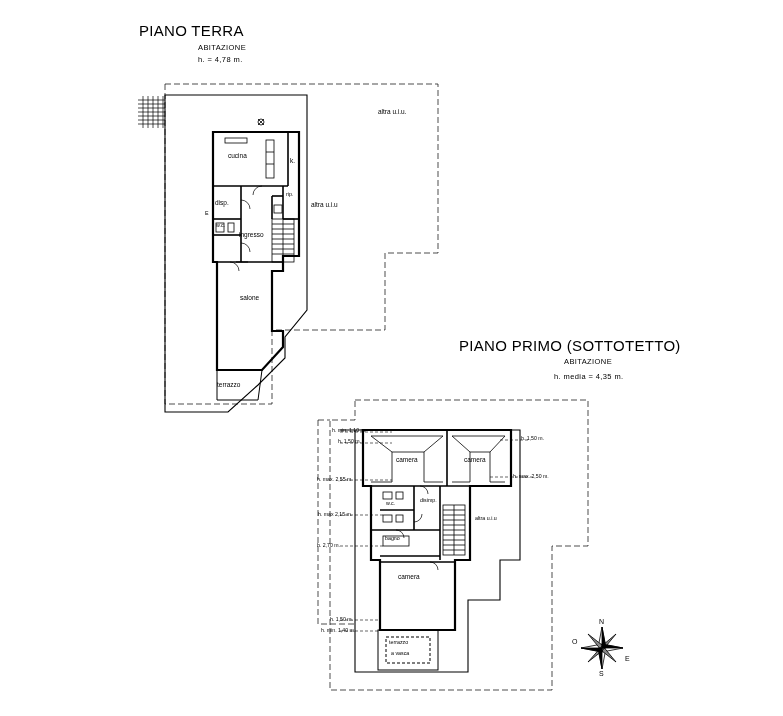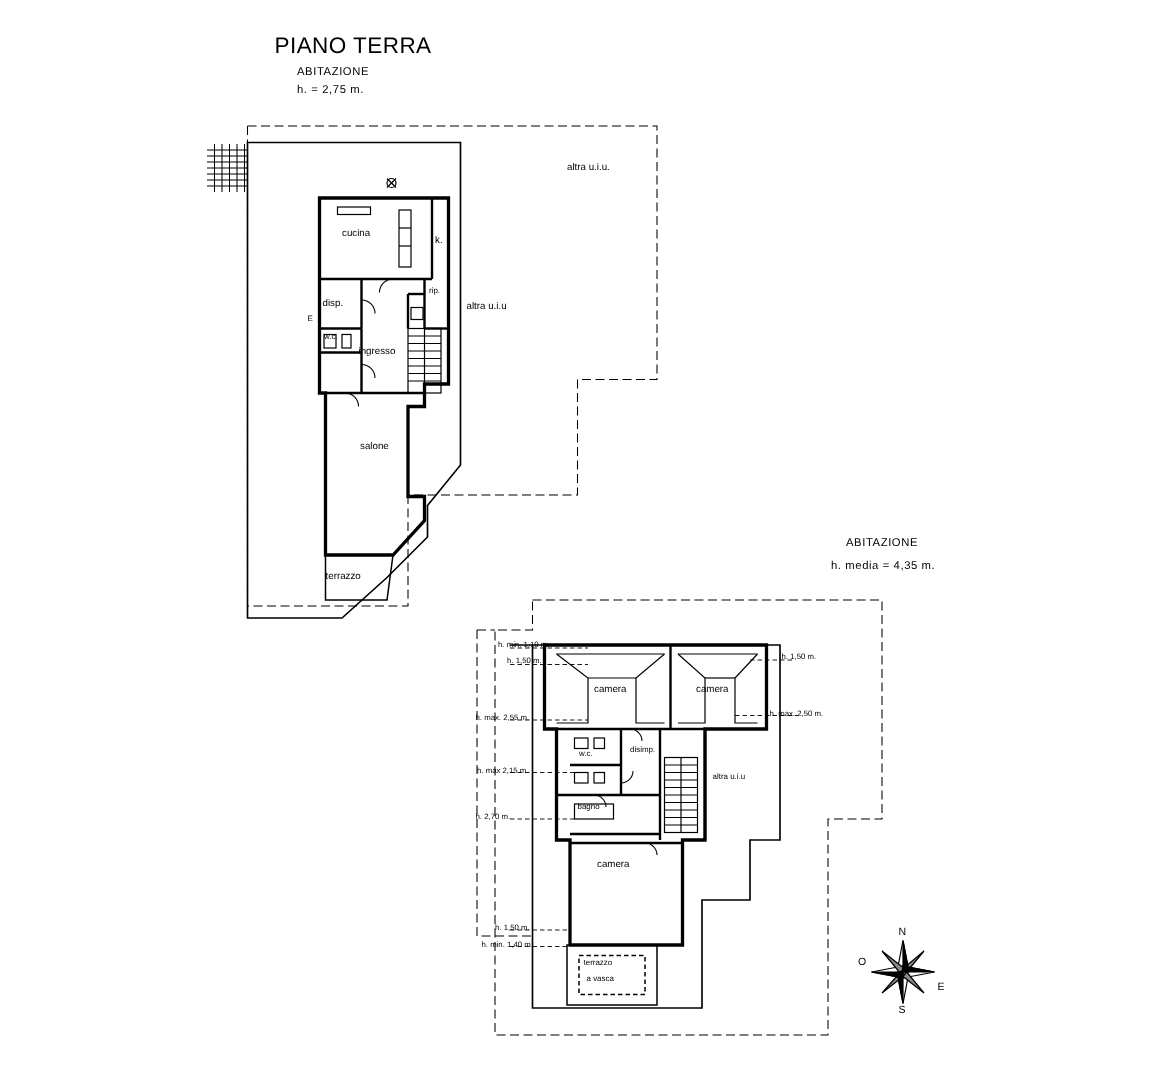--- a/index.html
+++ b/index.html
@@ -260,37 +260,38 @@
         <path d="M616,634 L603,645 L588,662 L602,651 Z" fill="#888888"></path>
         <path d="M602,627 L606,648 L602,648 Z" fill="#000000"></path>
         <path d="M602,669 L598,648 L602,648 Z" fill="#000000"></path>
         <path d="M581,648 L602,652 L602,648 Z" fill="#000000"></path>
         <path d="M623,648 L602,644 L602,648 Z" fill="#000000"></path>
       </g>
 
     </g>
   </svg>
 
-  <div class="ttl" style="left:139px; top:22px;margin-left:44px;">PIANO TERRA</div>
+  <div class="ttl" style="left:139px; top:22px;">PIANO TERRA</div>
   <div class="sub" style="left:162px; top:43px;">ABITAZIONE</div>
-  <div class="sub" style="left:162px; top:55px;">h. = 2,75 m.</div>
+  <div class="sub" style="left:162px; top:55px;">h. = 4,78 m.</div>
 
   <div class="lbl" style="left:228px; top:152px;">cucina</div>
   <div class="lbl" style="left:290px; top:157px;">k.</div>
   <div class="lbl" style="left:215px; top:199px;">disp.</div>
   <div class="lbl-sm" style="left:286px; top:191px;">rip.</div>
   <div class="lbl-sm" style="left:216px; top:222px;">w.c.</div>
   <div class="lbl" style="left:239px; top:231px;">ingresso</div>
   <div class="lbl" style="left:240px; top:294px;">salone</div>
   <div class="lbl" style="left:217px; top:381px;">terrazzo</div>
 
   <div class="lbl" style="left:378px; top:108px;">altra u.i.u.</div>
   <div class="lbl" style="left:311px; top:201px;">altra u.i.u</div>
   <div class="lbl-sm" style="left:205px; top:210px;">E</div>
 
+  <div class="ttl" style="left:459px; top:337px;">PIANO PRIMO (SOTTOTETTO)</div>
   <div class="sub" style="left:528px; top:357px;">ABITAZIONE</div>
   <div class="sub" style="left:518px; top:372px;">h. media = 4,35 m.</div>
 
   <div class="lbl" style="left:396px; top:456px;">camera</div>
   <div class="lbl" style="left:464px; top:456px;">camera</div>
   <div class="lbl-sm" style="left:386px; top:500px;">w.c.</div>
   <div class="lbl-sm" style="left:420px; top:497px;">disimp.</div>
   <div class="lbl-sm" style="left:385px; top:535px;">bagno</div>
   <div class="lbl" style="left:398px; top:573px;">camera</div>
   <div class="lbl-sm" style="left:389px; top:639px;">terrazzo</div>

